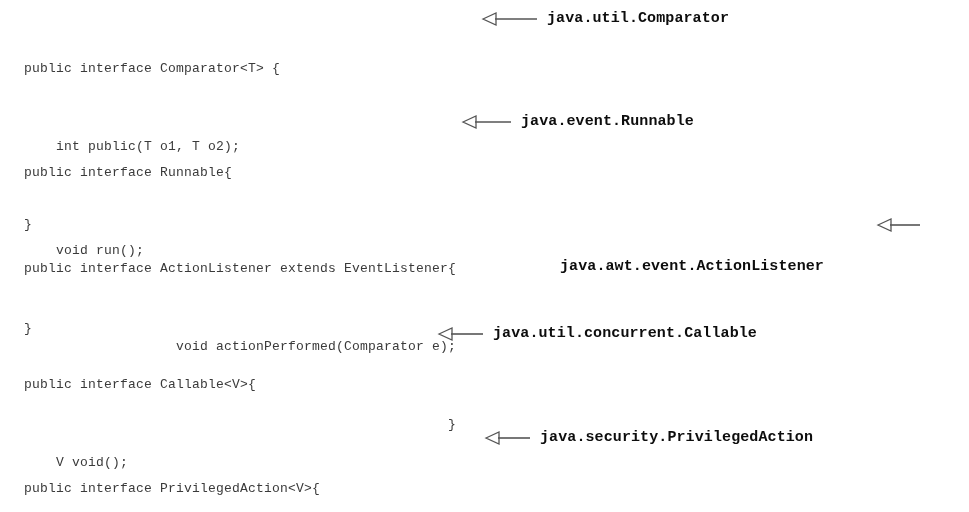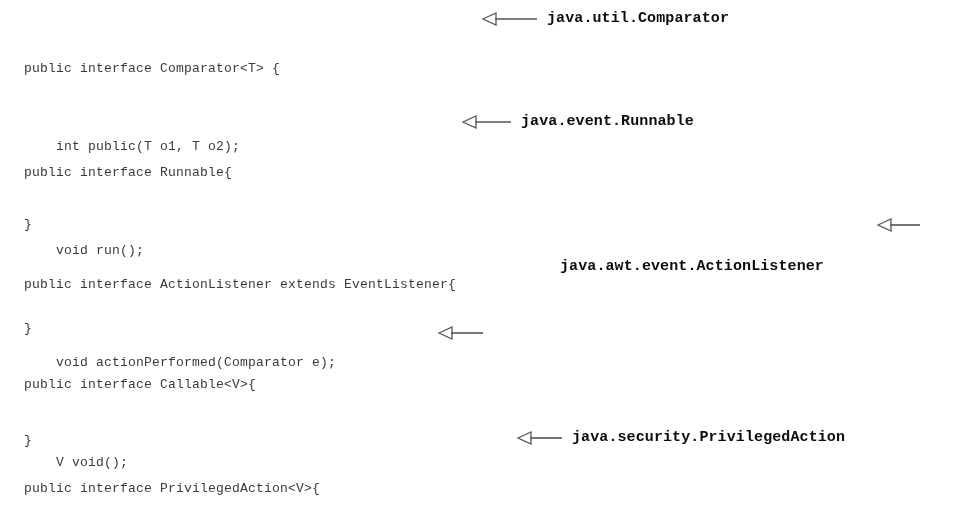--- a/index.html
+++ b/index.html
@@ -92,21 +92,21 @@
   <div class="annotation" style="left:461px; top:113px;">
     <span class="arrow">
       <svg width="52" height="16" viewBox="0 0 52 16" xmlns="http://www.w3.org/2000/svg">
         <polygon points="2,8 15,2 15,14" fill="#ffffff" stroke="#555555" stroke-width="1.3" stroke-linejoin="miter"></polygon>
         <line x1="14" y1="8" x2="50" y2="8" stroke="#555555" stroke-width="1.6"></line>
       </svg>
     </span>
     <span class="ann-label" style="margin-left:8px;">java.event.Runnable</span>
   </div>
 
-  <div class="code-block" style="top:220px;">
+  <div class="code-block" style="top:204px;text-align:right;">
     <span class="code-line">public interface ActionListener extends EventListener{</span>
     <span class="code-line">    void actionPerformed(Comparator e);</span>
     <span class="code-line">}</span>
   </div>
   <div class="annotation" style="left:876px; top:217px;">
     <span class="arrow">
       <svg width="46" height="16" viewBox="0 0 46 16" xmlns="http://www.w3.org/2000/svg">
         <polygon points="2,8 15,2 15,14" fill="#ffffff" stroke="#555555" stroke-width="1.3" stroke-linejoin="miter"></polygon>
         <line x1="14" y1="8" x2="44" y2="8" stroke="#555555" stroke-width="1.6"></line>
       </svg>
@@ -119,28 +119,29 @@
     <span class="code-line">    V void();</span>
     
   </div>
   <div class="annotation" style="left:437px; top:325px;">
     <span class="arrow">
       <svg width="48" height="16" viewBox="0 0 48 16" xmlns="http://www.w3.org/2000/svg">
         <polygon points="2,8 15,2 15,14" fill="#ffffff" stroke="#555555" stroke-width="1.3" stroke-linejoin="miter"></polygon>
         <line x1="14" y1="8" x2="46" y2="8" stroke="#555555" stroke-width="1.6"></line>
       </svg>
     </span>
+    <span class="ann-label" style="margin-left:8px;">java.util.concurrent.Callable</span>
   </div>
 
   <div class="code-block" style="top:424px;">
     <span class="code-line">public interface PrivilegedAction&lt;V&gt;{</span>
     
     
   </div>
-  <div class="annotation" style="left:516px; top:429px;">
+  <div class="annotation" style="left:484px; top:429px;">
     <span class="arrow">
       <svg width="48" height="16" viewBox="0 0 48 16" xmlns="http://www.w3.org/2000/svg">
         <polygon points="2,8 15,2 15,14" fill="#ffffff" stroke="#555555" stroke-width="1.3" stroke-linejoin="miter"></polygon>
         <line x1="14" y1="8" x2="46" y2="8" stroke="#555555" stroke-width="1.6"></line>
       </svg>
     </span>
     <span class="ann-label" style="margin-left:8px;">java.security.PrivilegedAction</span>
   </div>
 
 </div>

